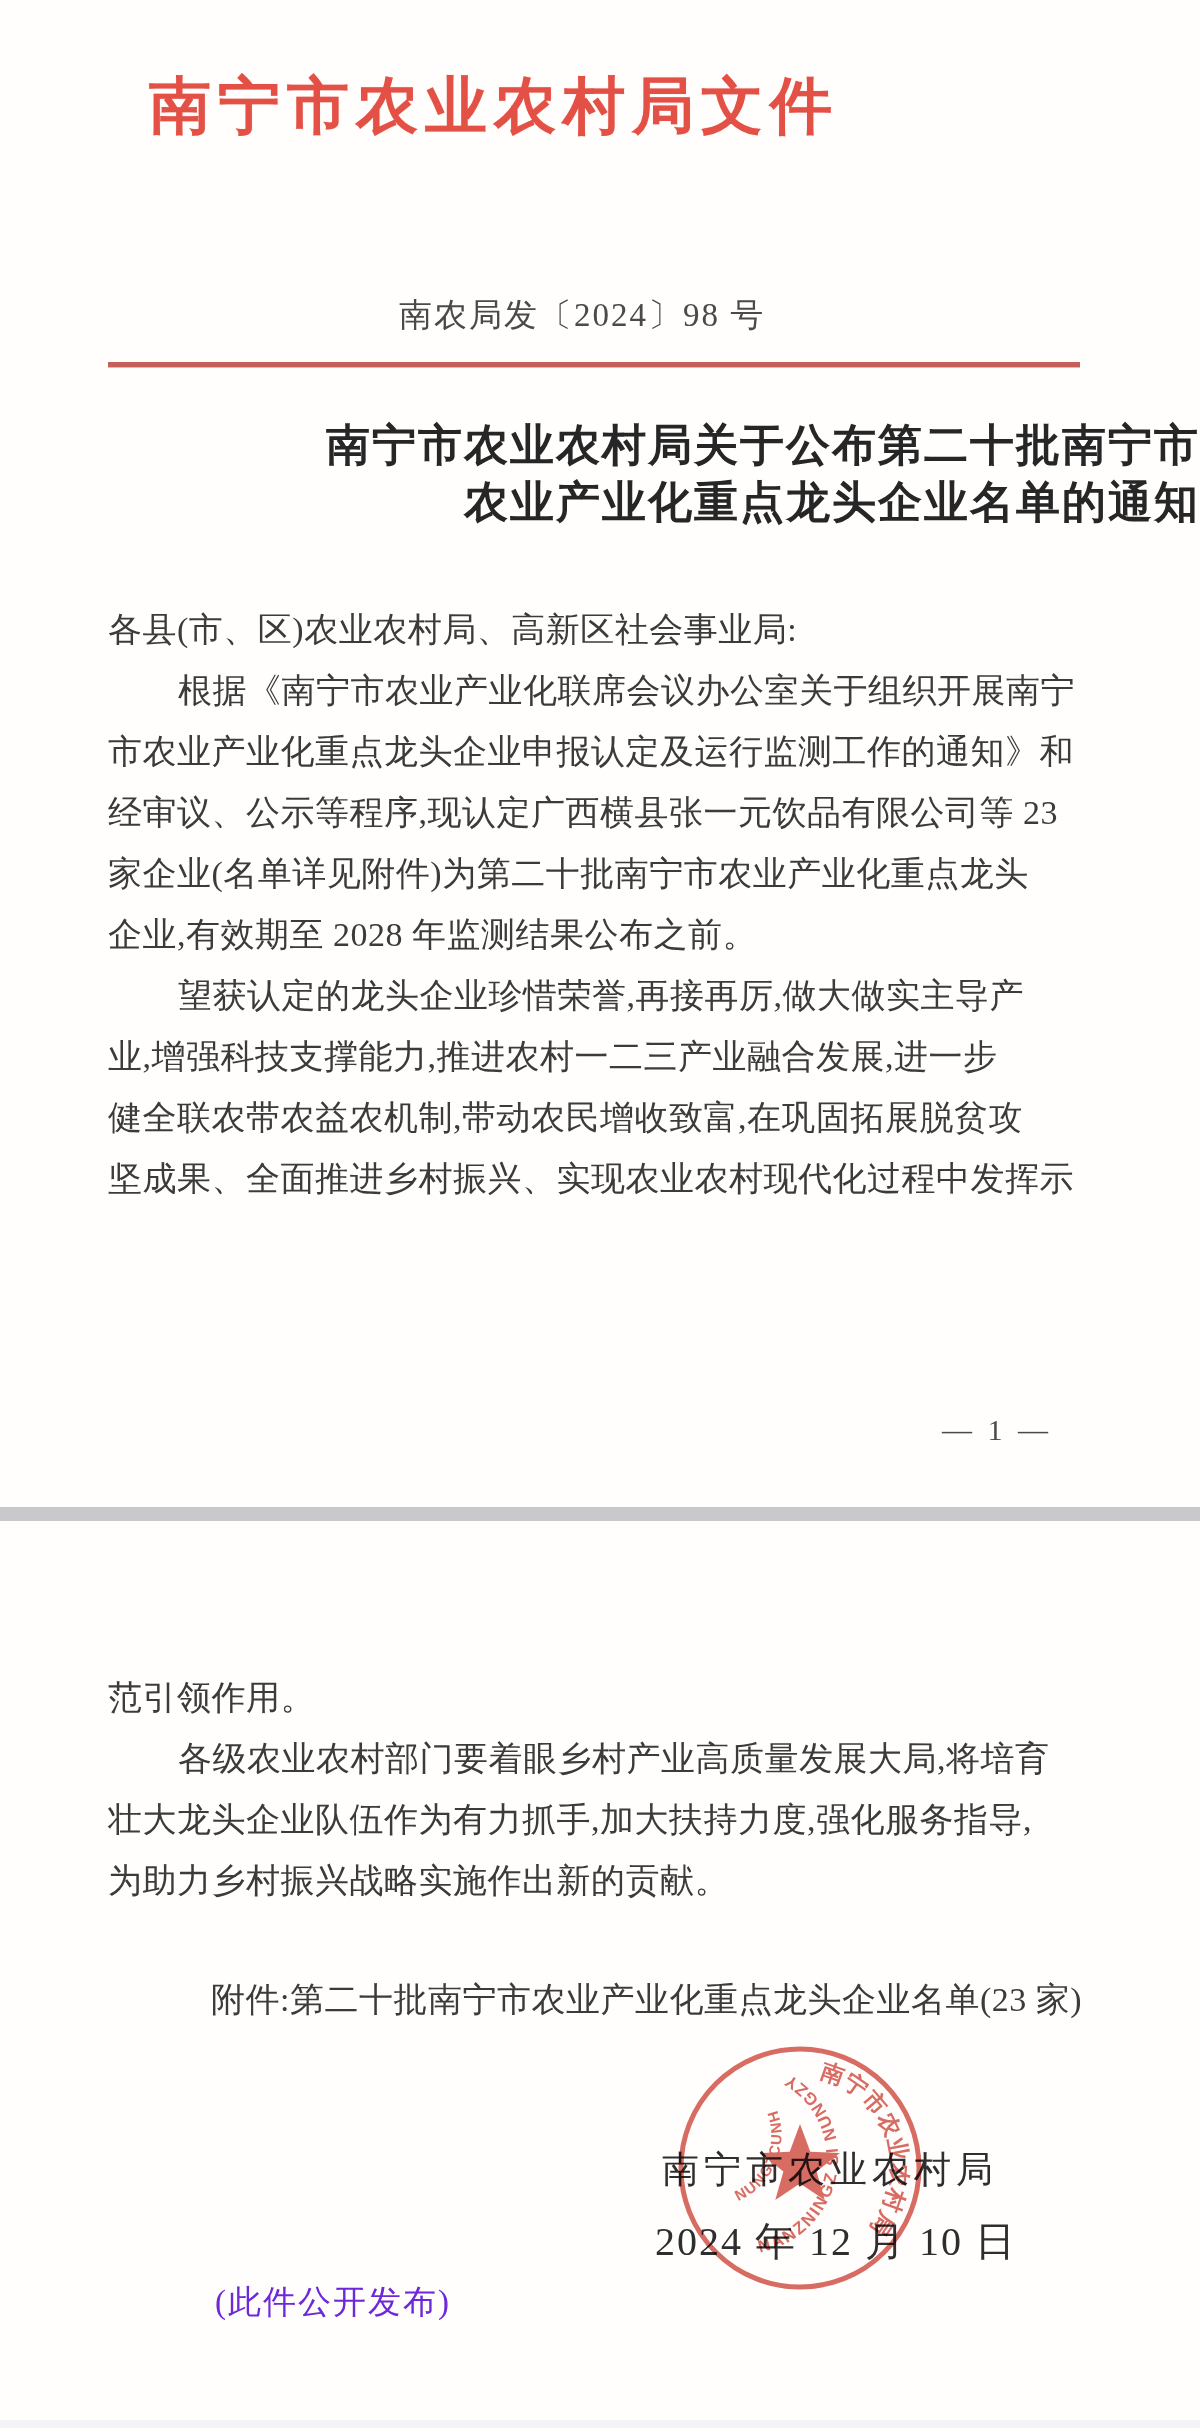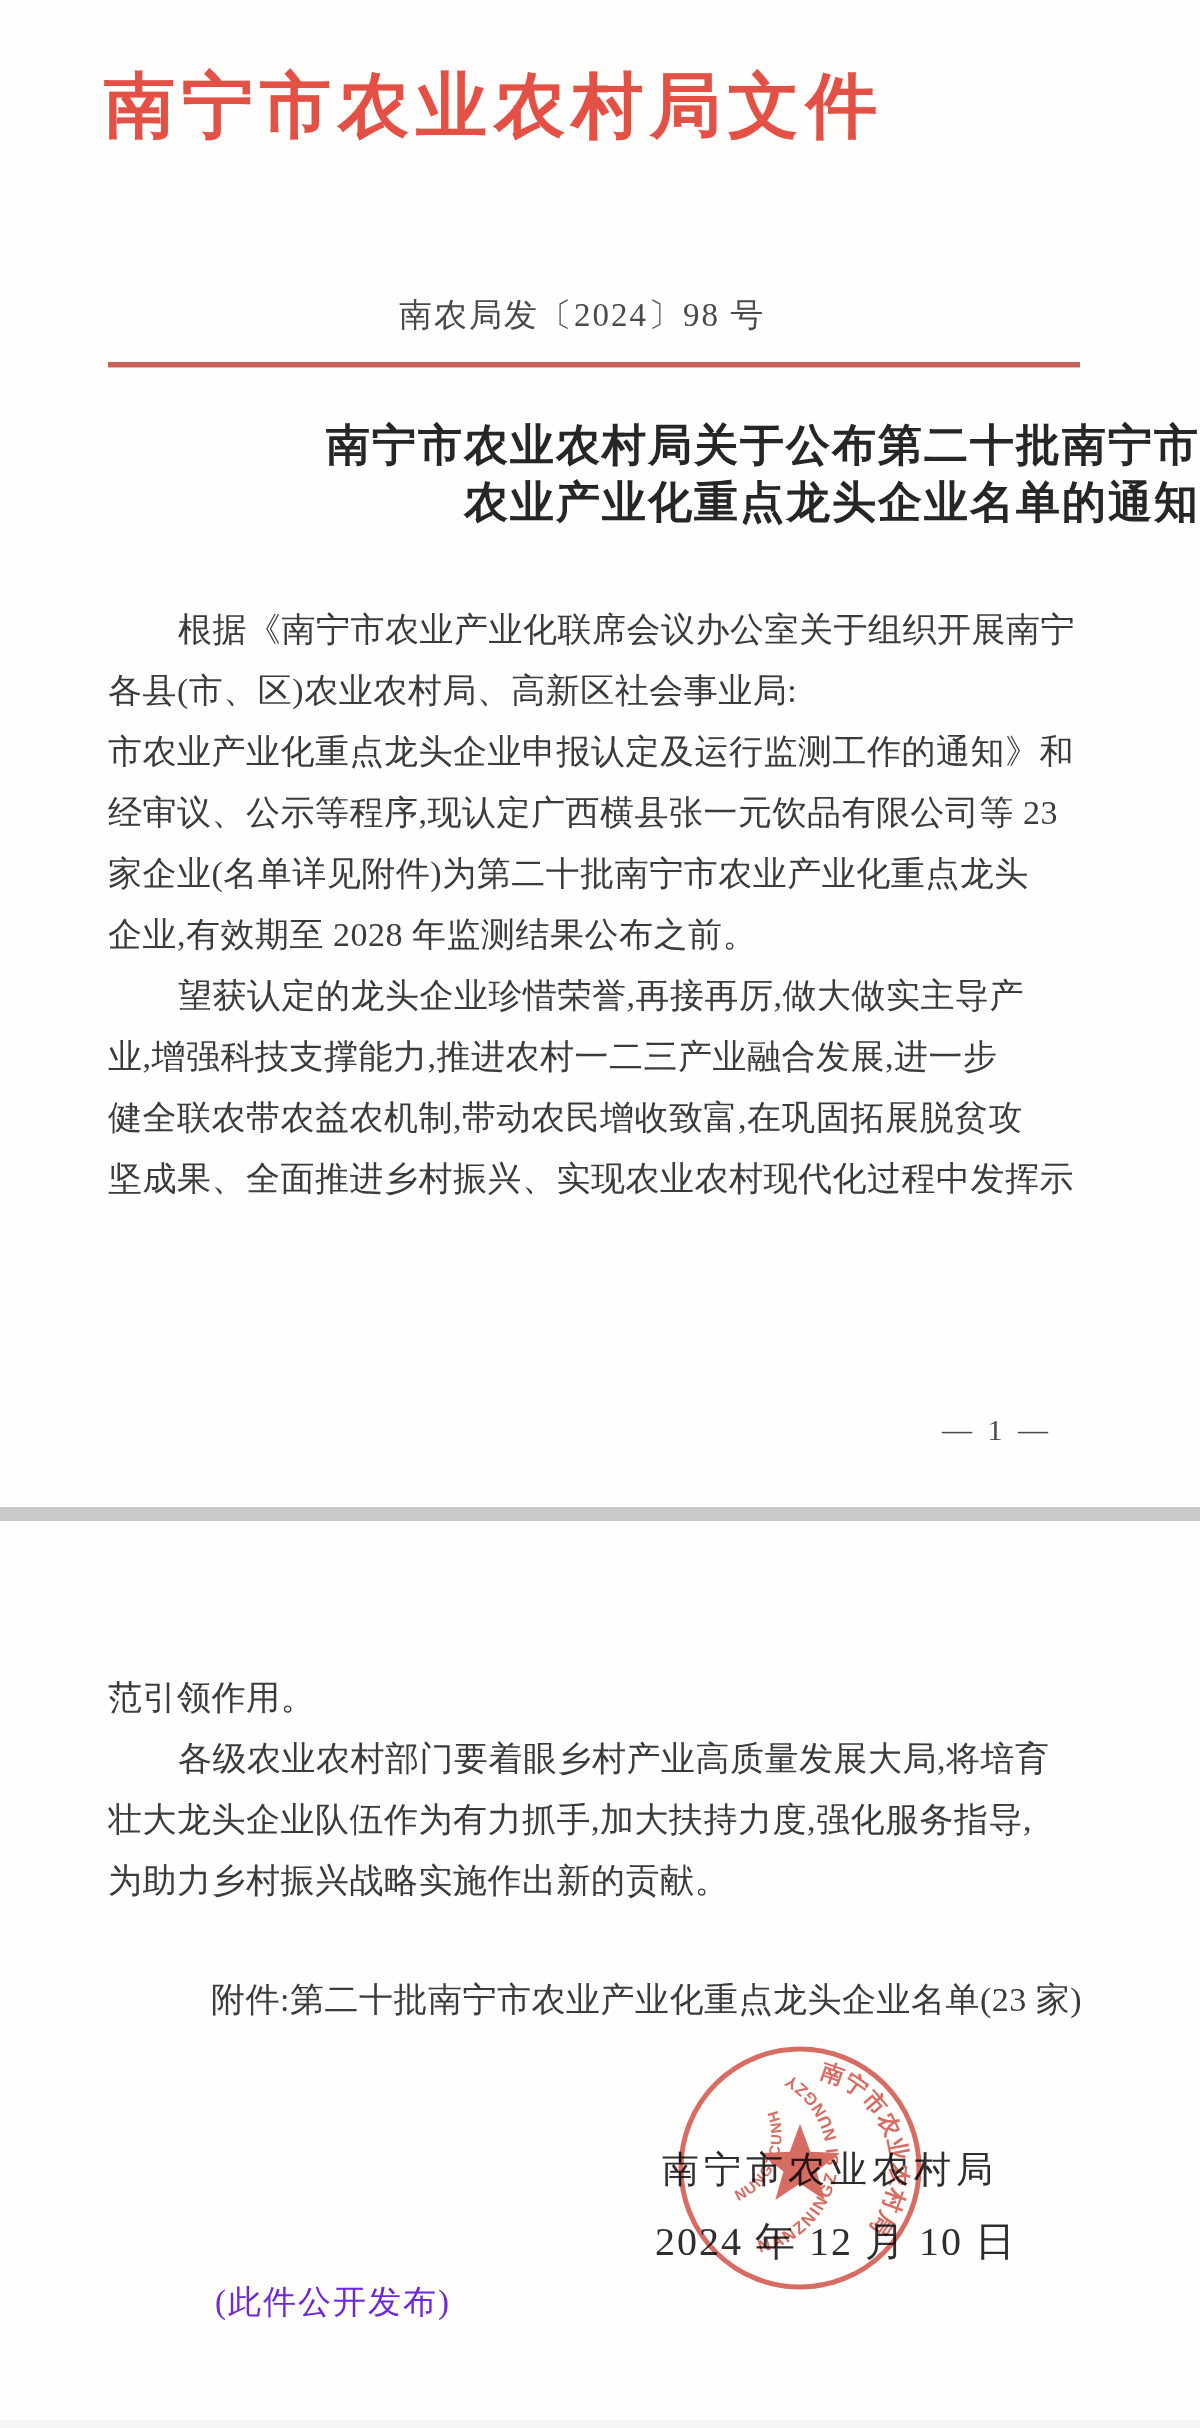--- a/index.html
+++ b/index.html
@@ -8,21 +8,21 @@
     width:1200px;height:2428px;
     background:#fffefc;
     font-family:"Liberation Serif","DejaVu Serif",serif;
     color:#3b3b3b;
     overflow:hidden;
   }
   
   .p1-header{
     position:absolute;top:52px;left:0;width:988px;
     text-align:center;
-    font-size:71px;line-height:108px;font-weight:bold;
+    font-size:62px;line-height:108px;font-weight:bold;
     letter-spacing:7px;
     color:#e35045;
     text-shadow:0 0 1px rgba(227,80,69,.4);
   }
   .p1-docnum{
     position:absolute;top:296px;left:0;width:1164px;
     text-align:center;
     font-size:33px;line-height:38px;
     color:#4a4a4a;
     letter-spacing:2px;
@@ -107,22 +107,22 @@
   <div class="p1-docnum">南农局发〔2024〕98 号</div>
 
   <div class="red-rule"></div>
 
   <div class="p1-title">
     <div>南宁市农业农村局关于公布第二十批南宁市</div>
     <div>农业产业化重点龙头企业名单的通知</div>
   </div>
 
   <div class="p1-body">
+    <div class="line">各县(市、区)农业农村局、高新区社会事业局:</div>
     <div class="line indent">根据《南宁市农业产业化联席会议办公室关于组织开展南宁</div>
-    <div class="line">各县(市、区)农业农村局、高新区社会事业局:</div>
     <div class="line">市农业产业化重点龙头企业申报认定及运行监测工作的通知》和</div>
     <div class="line">经审议、公示等程序,现认定广西横县张一元饮品有限公司等 23</div>
     <div class="line">家企业(名单详见附件)为第二十批南宁市农业产业化重点龙头</div>
     <div class="line">企业,有效期至 2028 年监测结果公布之前。</div>
     <div class="line indent">望获认定的龙头企业珍惜荣誉,再接再厉,做大做实主导产</div>
     <div class="line">业,增强科技支撑能力,推进农村一二三产业融合发展,进一步</div>
     <div class="line">健全联农带农益农机制,带动农民增收致富,在巩固拓展脱贫攻</div>
     <div class="line">坚成果、全面推进乡村振兴、实现农业农村现代化过程中发挥示</div>
   </div>
 

